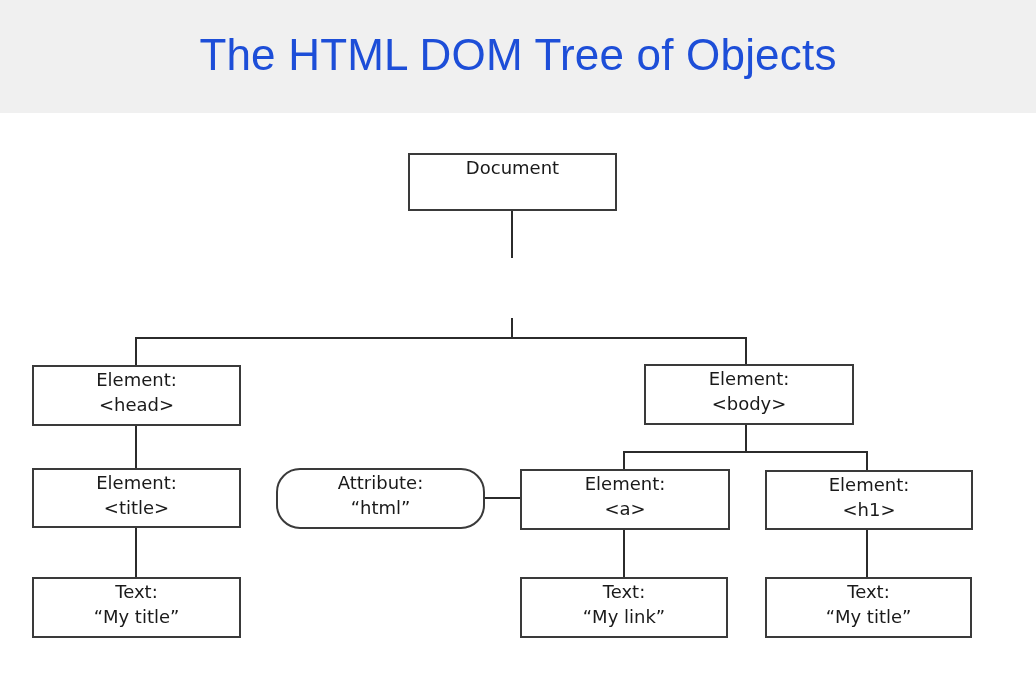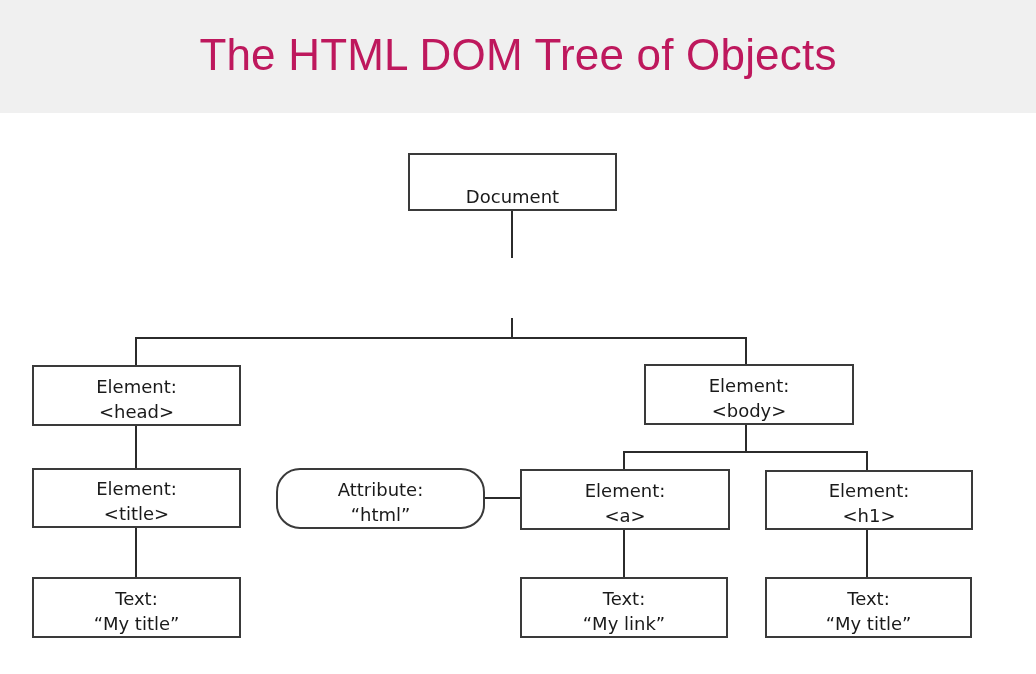--- a/index.html
+++ b/index.html
@@ -32,21 +32,21 @@
   }
   .title-text {
     position: absolute;
     left: 0;
     top: 26px;
     width: 1036px;
     text-align: center;
     font-family: "Liberation Sans", sans-serif;
     font-size: 44px;
     font-weight: 400;
-    color: #be185d;
+    color: #1d4ed8;
     letter-spacing: 0.2px;
     line-height: 58px;
     white-space: nowrap;
   }
 
   
   .diagram {
     position: absolute;
     left: 0;
     top: 113px;
@@ -57,21 +57,21 @@
 
   
   .node {
     position: absolute;
     box-sizing: border-box;
     background: #ffffff;
     border: 2px solid #3a3a3a;
     display: flex;
     flex-direction: column;
     align-items: center;
-    justify-content: flex-end;
+    justify-content: flex-start;
     font-family: "DejaVu Sans", sans-serif;
     font-size: 18px;
     line-height: 25px;
     color: #1a1a1a;
     text-align: center;
     white-space: nowrap;
     z-index: 2;
   }
   .node .l1, .node .l2 {
     display: block;

